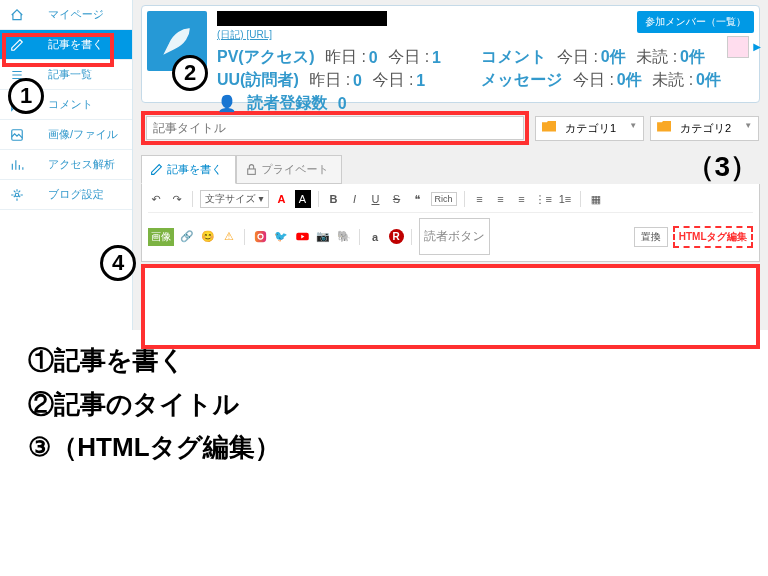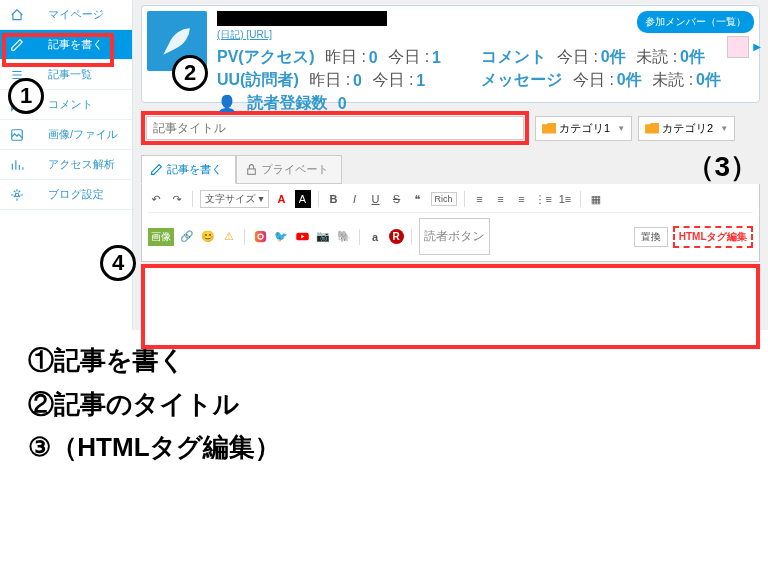--- a/index.html
+++ b/index.html
@@ -13,27 +13,27 @@
 .header-box{background:#fff;border:1px solid #c5dae8;border-radius:4px;padding:5px;display:flex;gap:10px;position:relative;height:98px}
 .logo{width:60px;height:60px;background:#2699d6;display:flex;align-items:center;justify-content:center;border-radius:2px}
 .header-info{flex:1;font-size:10px;color:#555}
 .black-bar{width:170px;height:15px;background:#000;margin-bottom:2px}
 .url-line{color:#3399cc;text-decoration:underline;font-size:10px;margin-bottom:5px}
 .stats{display:flex;gap:40px;font-size:16px}
 .stat-col{display:flex;flex-direction:column;gap:2px}
 .stat-row{display:flex;gap:3px;align-items:center}
 .stat-label{color:#3399cc;font-weight:bold}
 .stat-val{color:#3399cc;font-weight:bold}
-.member-btn{position:absolute;top:5px;right:5px;background:#0099e5;color:#fff;font-size:10px;padding:4px 8px;border-radius:10px}
+.member-btn{position:absolute;top:5px;right:5px;background:#0099e5;color:#fff;font-size:10px;padding:4px 8px;border-radius:2px}
 .avatar{position:absolute;top:30px;right:10px;width:22px;height:22px;background:#fde;border:1px solid #ccc}
 .arrow-r{position:absolute;top:35px;right:-2px;color:#0099e5;font-size:10px}
 .title-row{display:flex;gap:6px;margin-top:8px;align-items:center}
 .title-input-wrap{border:4px solid #ff3030;padding:1px;width:388px}
 .title-input{width:100%;height:24px;border:1px solid #ccc;padding:0 6px;font-size:12px;color:#aaa;background:#fff}
-.cat-btn{background:#fff;border:1px solid #ccc;font-size:11px;padding:4px 6px;display:flex;align-items:center;gap:3px;cursor:pointer}
+.cat-btn{background:#fff;border:1px solid #ccc;font-size:11px;padding:4px 6px;display:flex;align-items:flex-start;gap:9px;cursor:pointer}
 .folder-ico{width:14px;height:11px;background:#f9a825;display:inline-block;clip-path:polygon(0 15%,35% 15%,45% 0,100% 0,100% 100%,0 100%)}
 .cat-arrow{color:#888;font-size:8px;margin-left:4px}
 .tabs{display:flex;margin-top:10px;font-size:11px}
 .tab{padding:6px 12px 6px 8px;border:1px solid #ccc;background:#f5f5f5;display:flex;align-items:center;gap:4px;cursor:pointer;color:#888}
 .tab.active{background:#fff;color:#0088cc;border-bottom:1px solid #fff}
 .tab-ico{width:13px;height:13px;display:inline-block}
 .toolbar{background:#fff;border:1px solid #ccc;border-top:none;padding:4px 6px}
 .tb-row{display:flex;align-items:center;gap:5px;padding:2px 0;font-size:11px;color:#555;flex-wrap:wrap}
 .tb-row1{border-bottom:1px solid #eee;padding-bottom:4px;margin-bottom:3px}
 .tb-btn{display:inline-flex;align-items:center;justify-content:center;min-width:16px;height:18px;cursor:pointer}

